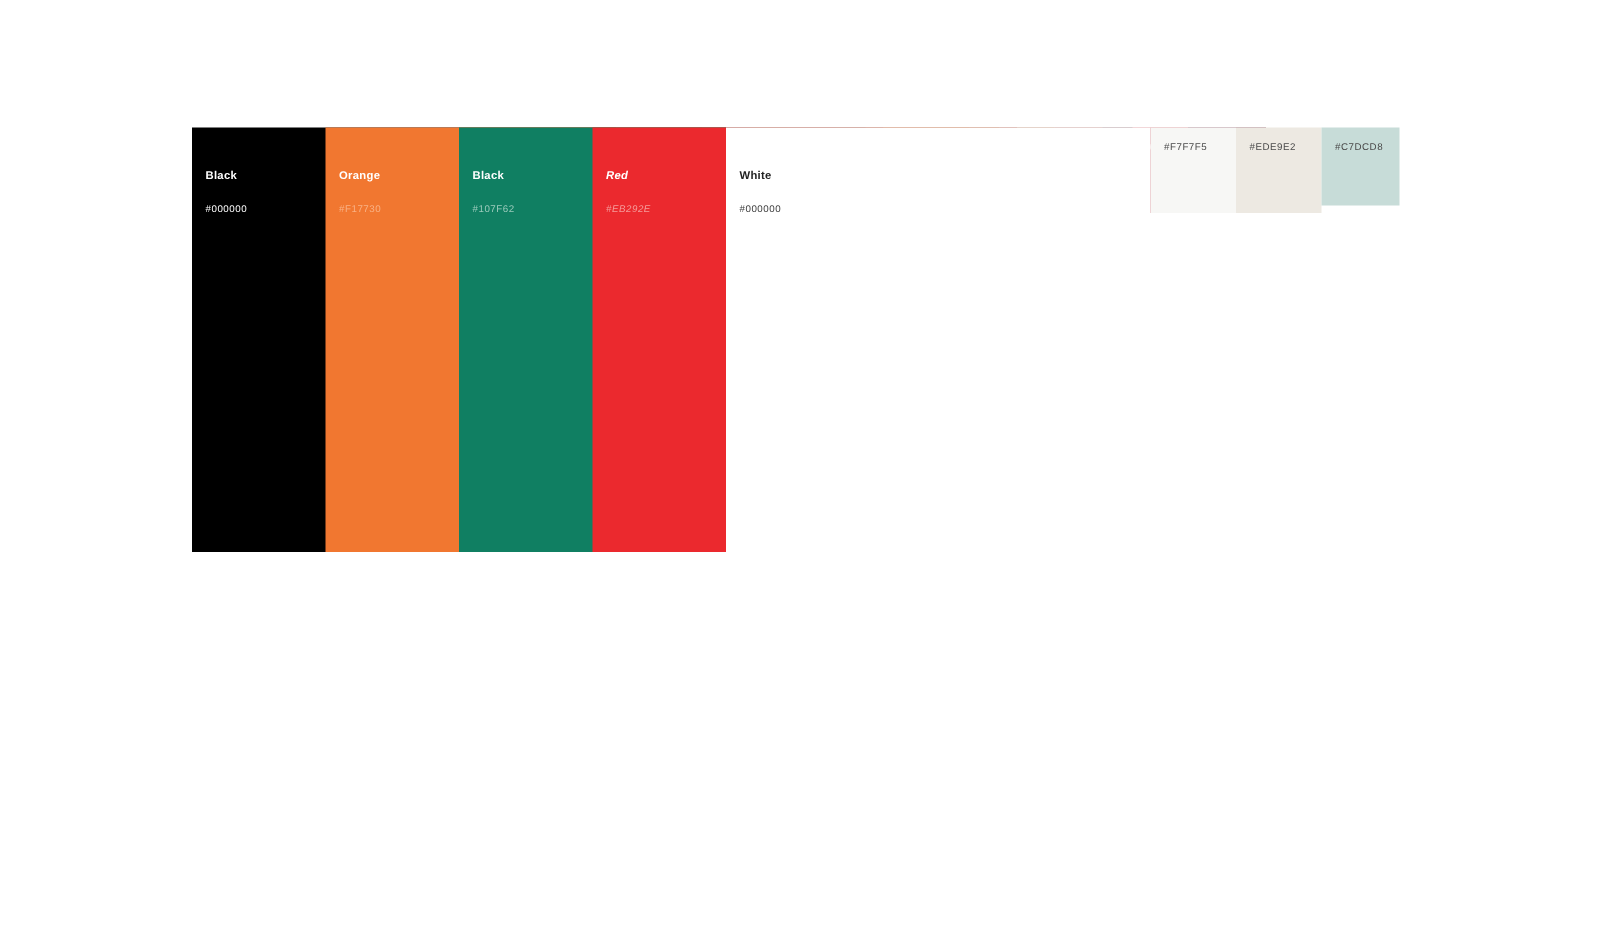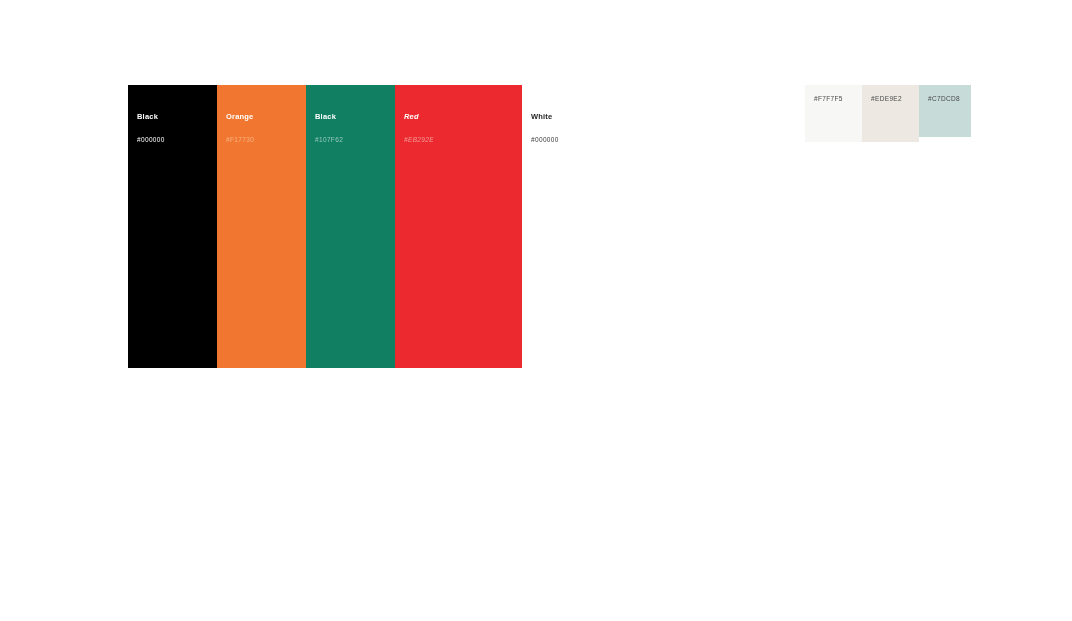--- a/index.html
+++ b/index.html
@@ -32,21 +32,20 @@
 
   .column {
     display: flex;
     flex-direction: row;
     width: 89px;
     height: 100%;
     flex: 0 0 89px;
   }
   .column.col-white {
     flex: 0 0 89px;
-    margin-left: 38px;
   }
 
   
   .head {
     height: 283px;
     flex: 0 0 283px;
     position: relative;
     box-sizing: border-box;
     padding: 28px 0 0 9px;
   }

